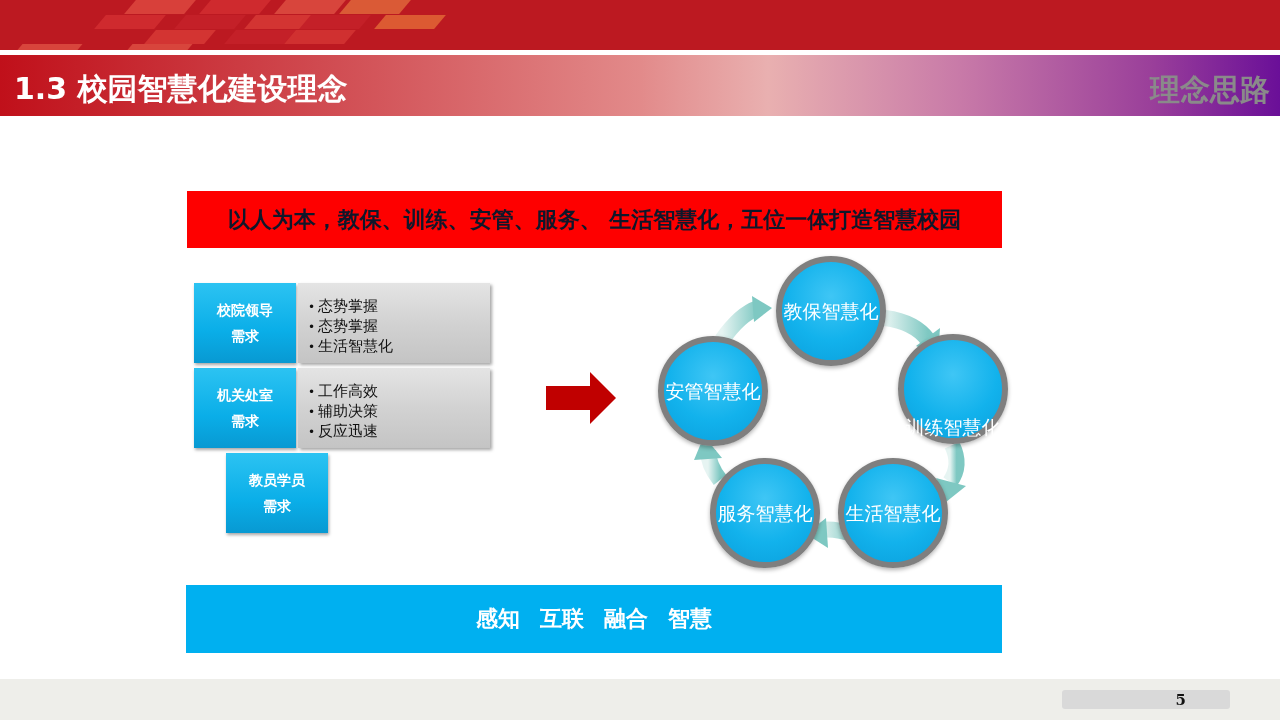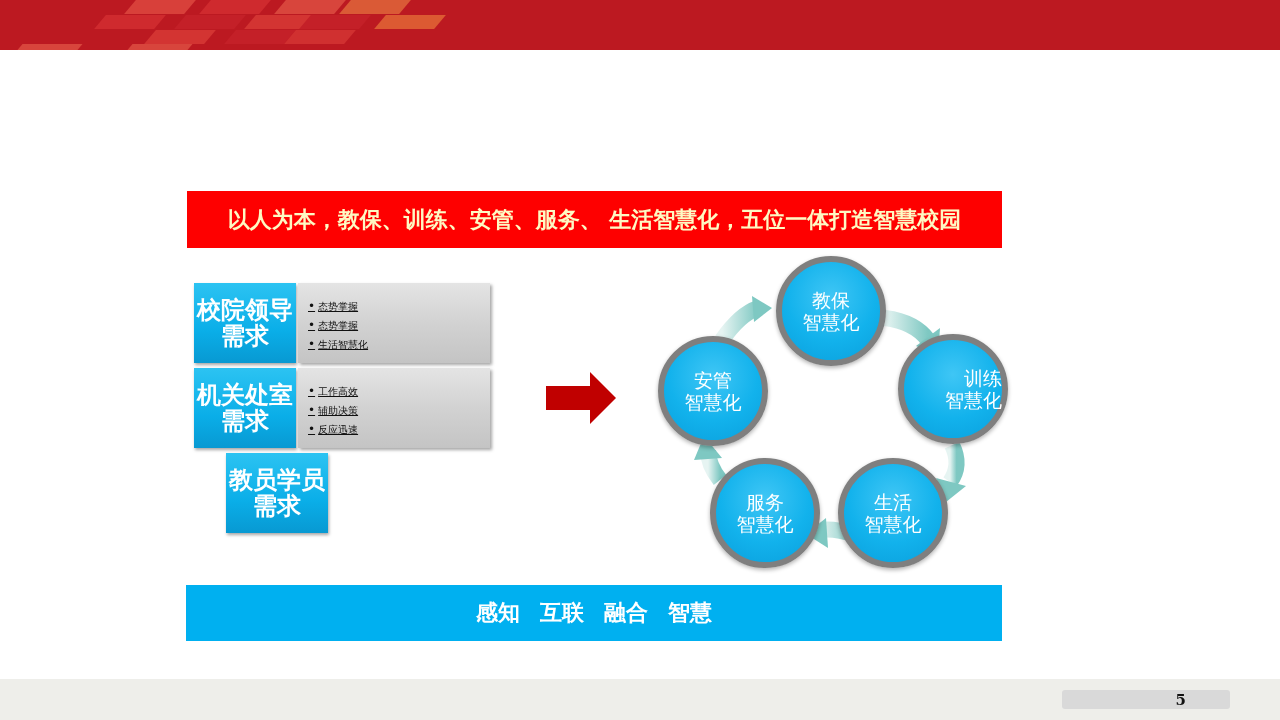--- a/index.html
+++ b/index.html
@@ -11,46 +11,46 @@
   .tile { position:absolute; height:14px; transform:skewX(-40deg); }
   .top-sep { position:absolute; left:0; top:50px; width:1280px; height:5px; background:#ffffff; }
 
   .title-bar { position:absolute; left:0; top:55px; width:1280px; height:61px;
     background:linear-gradient(90deg,#c0101a 0%,#d04a50 25%,#e28a8a 50%,#e9b0b0 60%,#c87aa8 75%,#9a3f9a 90%,#6a0f98 100%); }
   .title-text { position:absolute; left:14px; top:14px; font-size:30px; color:#ffffff; font-weight:bold; letter-spacing:0px; white-space:nowrap; }
   .title-right { position:absolute; right:10px; top:15px; font-size:30px; color:#8a8a8a; font-weight:bold; white-space:nowrap; }
 
   .red-banner { position:absolute; left:187px; top:191px; width:815px; height:57px; background:#fe0000;
     display:flex; align-items:center; justify-content:center; }
-  .red-banner span { color:#fef9c3; font-size:22px; font-weight:bold; white-space:nowrap; }
+  .red-banner span { color:#0f172a; font-size:22px; font-weight:bold; white-space:nowrap; }
 
   .need-row { position:absolute; left:194px; width:296px; height:80px; }
   .need-label { position:absolute; left:0; top:0; width:102px; height:80px;
     background:linear-gradient(180deg,#2cc3f2 0%,#0aaee8 60%,#0899d2 100%);
     box-shadow:1px 2px 3px rgba(0,0,0,0.35);
     display:flex; flex-direction:column; align-items:center; justify-content:center; }
-  .need-label span { color:#fff; font-size:24px; font-weight:bold; line-height:26px; }
+  .need-label span { color:#fff; font-size:14px; font-weight:bold; line-height:26px; }
   .need-items { position:absolute; left:104px; top:0; width:192px; height:80px;
     background:linear-gradient(180deg,#e4e4e4 0%,#d2d2d2 50%,#c4c4c4 100%);
     box-shadow:2px 2px 3px rgba(0,0,0,0.35);
     padding:14px 0 0 10px; }
-  .need-items div { font-size:10px; color:#111; line-height:19px; white-space:nowrap;text-decoration:underline; }
+  .need-items div { font-size:15px; color:#111; line-height:19px; white-space:nowrap; }
   .need-items div::before { content:"•"; margin-right:3px; font-size:12px; }
 
   .arrow { position:absolute; left:546px; top:372px; width:70px; height:52px; }
 
   .cycle { position:absolute; left:640px; top:250px; width:380px; height:330px; }
   .node { position:absolute; width:110px; height:110px; border-radius:50%;
     border:6px solid #7f7f7f;
     background:radial-gradient(circle at 50% 35%,#3fc6f5 0%,#12b2ec 55%,#0a9fdc 100%);
     box-shadow:0 2px 4px rgba(0,0,0,0.3);
-    display:flex; flex-direction:column; align-items:center; justify-content:center; }
+    display:flex; flex-direction:row; align-items:center; justify-content:center; }
   .node span { color:#fff; font-size:19px; line-height:22px; }
 
-  .blue-banner { position:absolute; left:186px; top:585px; width:816px; height:56px; background:#00b0f0;
+  .blue-banner { position:absolute; left:186px; top:585px; width:816px; height:68px; background:#00b0f0;
     display:flex; align-items:center; justify-content:center; }
   .blue-banner span { color:#fff; font-size:22px; font-weight:bold; margin:0 10px; }
 
   .footer { position:absolute; left:0; top:679px; width:1280px; height:41px; background:#eeeeea; }
   .page-pill { position:absolute; left:1062px; top:690px; width:168px; height:19px; border-radius:3px; background:#d9d9d9;
     display:flex; align-items:center; justify-content:flex-end; padding-right:44px; }
   .page-pill span { font-family:"DejaVu Serif","Liberation Serif",serif; font-weight:bold; font-size:15px; color:#111; }
 </style>
 </head>
 <body>
@@ -68,20 +68,24 @@
     <div class="tile" style="left:305px;top:15px;width:60px;background:#c42028;"></div>
     <div class="tile" style="left:380px;top:15px;width:60px;background:#dc5a32;"></div>
     <div class="tile" style="left:150px;top:30px;width:60px;background:#d33432;"></div>
     <div class="tile" style="left:230px;top:30px;width:60px;background:#c42028;"></div>
     <div class="tile" style="left:290px;top:30px;width:60px;background:#d03030;"></div>
     <div class="tile" style="left:20px;top:44px;width:60px;height:6px;background:#d8453c;"></div>
     <div class="tile" style="left:130px;top:44px;width:60px;height:6px;background:#d8453c;"></div>
   </div>
   <div class="top-sep"></div>
 
+  <div class="title-bar">
+    <div class="title-text">1.3 校园智慧化建设理念</div>
+    <div class="title-right">理念思路</div>
+  </div>
 
   <div class="red-banner">
     <span>以人为本，教保、训练、安管、服务、 生活智慧化，五位一体打造智慧校园</span>
   </div>
 
   <div class="need-row" style="top:283px;">
     <div class="need-label">
       <span>校院领导</span>
       <span>需求</span>
     </div>

